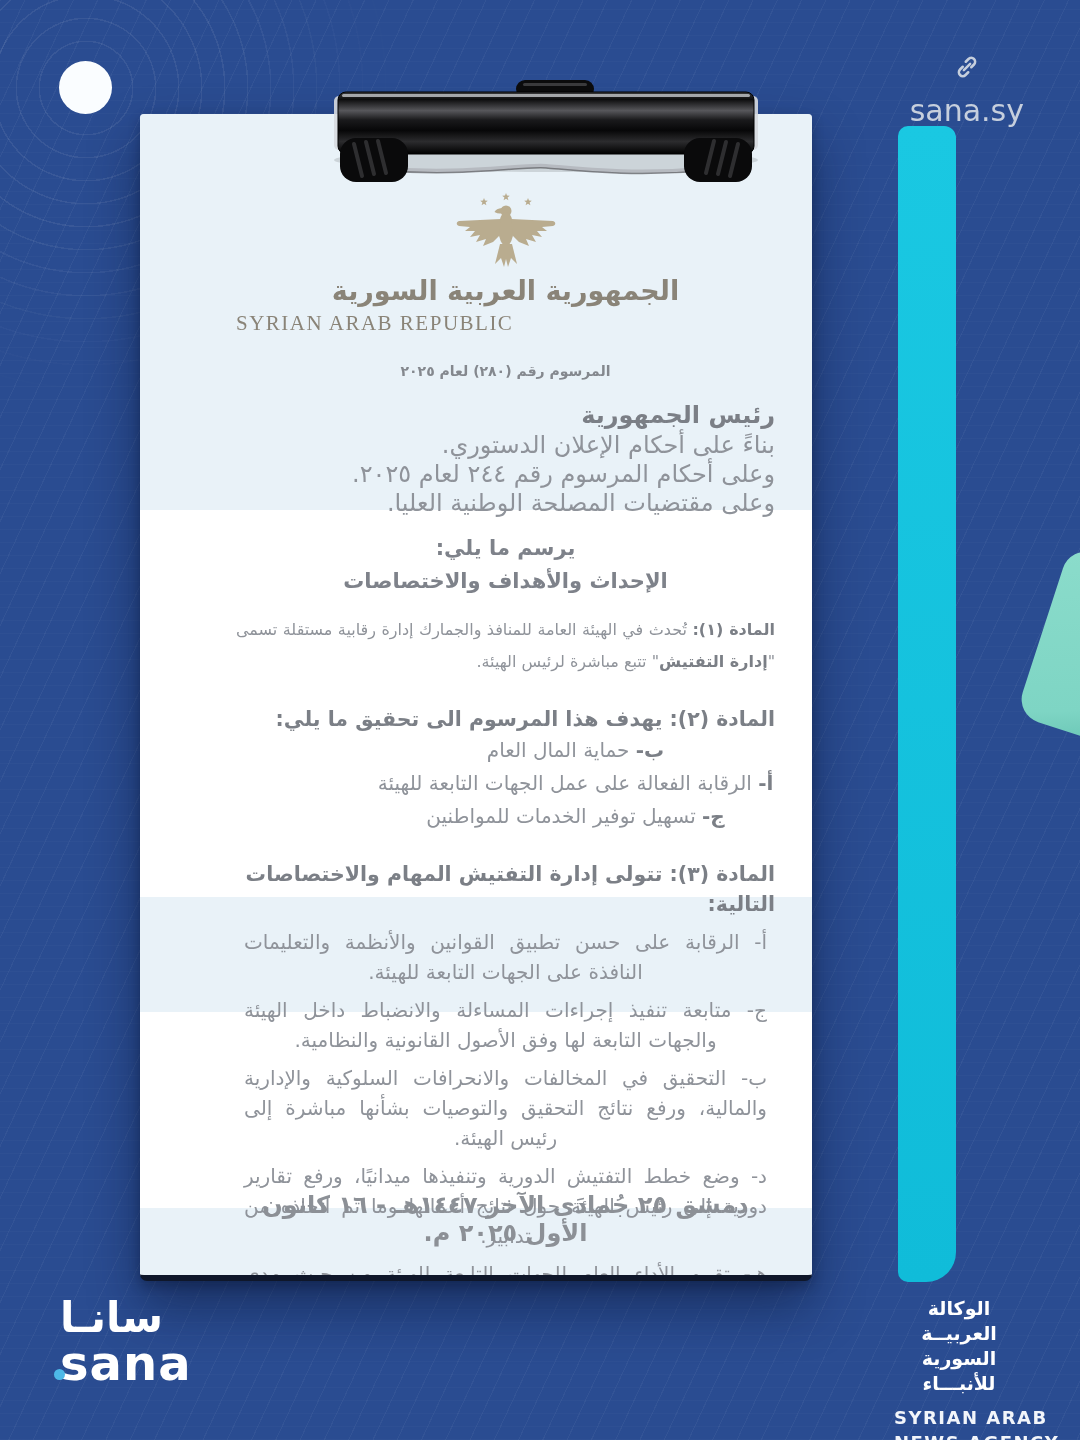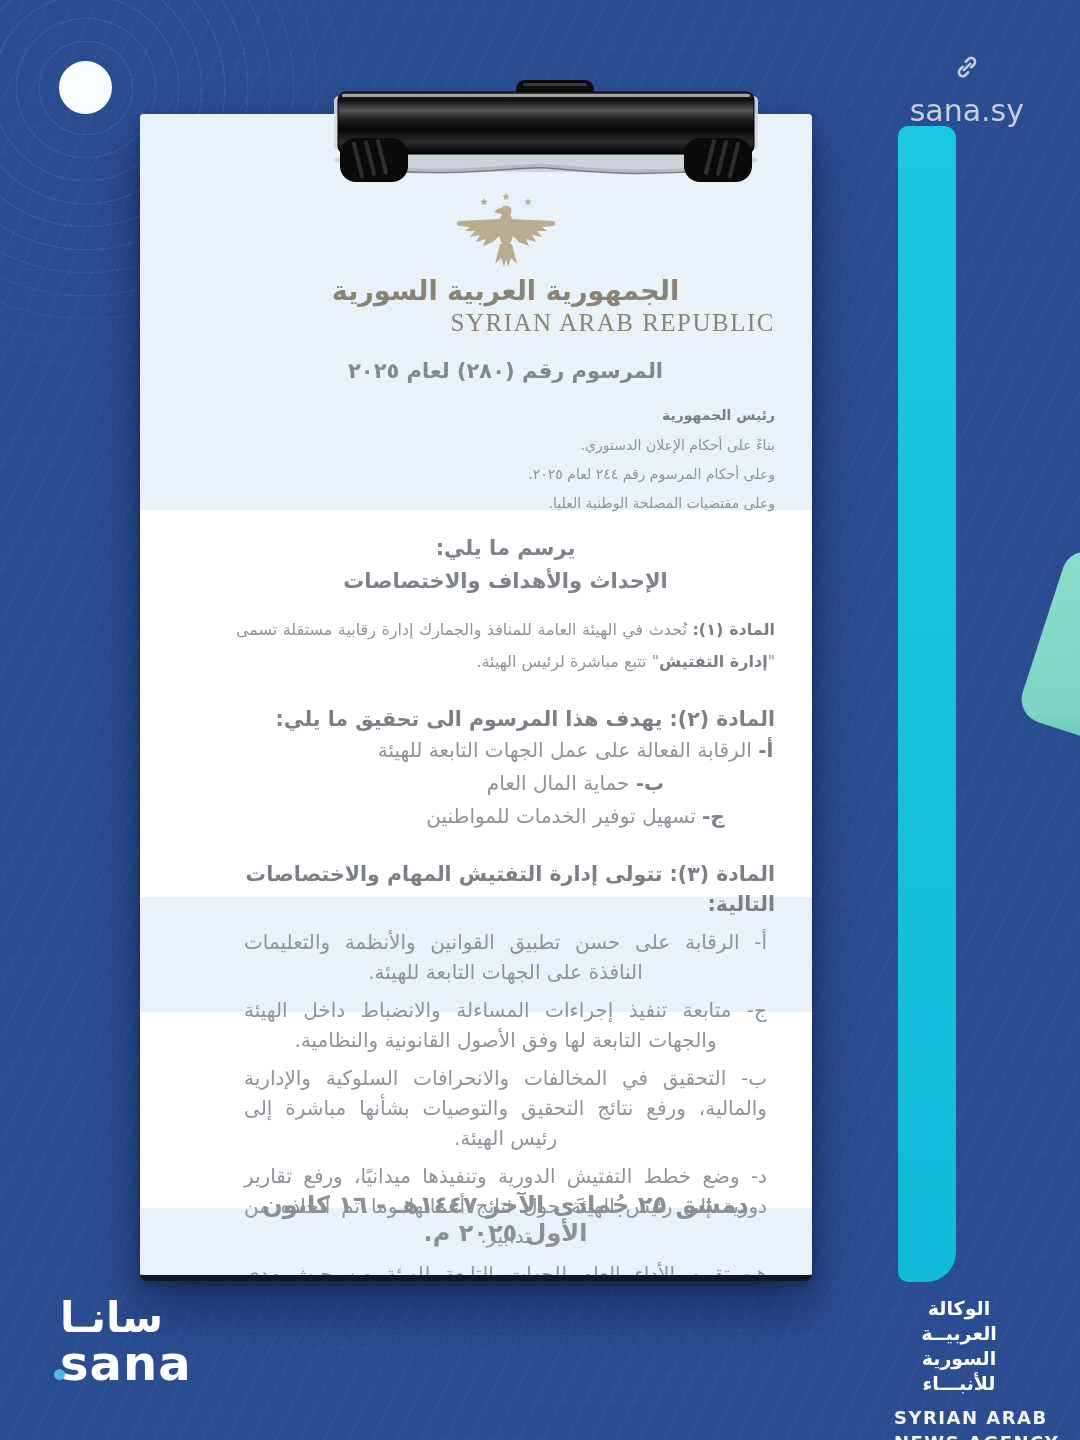--- a/index.html
+++ b/index.html
@@ -39,25 +39,25 @@
     box-shadow:0 26px 52px rgba(4,14,40,.45), 0 5px 12px rgba(4,14,40,.3);
     overflow:hidden;}
   .band{position:absolute;left:0;right:0;background:rgba(215,232,242,.55);}
   .band.b1{top:0;height:396px;}
   .band.b2{top:783px;height:115px;}
   .band.b3{top:1094px;height:71px;}
   .paper-content{position:absolute;left:96px;right:37px;top:0;bottom:0;}
   .emblem-wrap{margin-top:78px;text-align:center;}
   .ar-title{margin-top:2px;text-align:center;font-size:27px;line-height:34px;font-weight:bold;
     color:#8a8478;direction:rtl;}
-  .en-title{text-align:right;font-family:"Liberation Serif",serif;font-size:25px;line-height:30px;
+  .en-title{text-align:left;font-family:"Liberation Serif",serif;font-size:21px;line-height:30px;
     letter-spacing:1.5px;color:#8a8478;}
-  .decree-title{margin-top:18px;text-align:center;font-size:21px;line-height:30px;font-weight:bold;
+  .decree-title{margin-top:18px;text-align:center;font-size:14px;line-height:30px;font-weight:bold;
     color:#84888e;direction:rtl;}
-  .preamble{margin-top:14px;direction:rtl;text-align:right;color:#8f939a;font-size:14px;}
+  .preamble{margin-top:14px;direction:rtl;text-align:right;color:#8f939a;font-size:24px;}
   .preamble .head{font-weight:bold;color:#7b7f86;line-height:31px;}
   .multiline{white-space:pre-line;}
   .preamble .lines{line-height:29px;}
   .enact{margin-top:14px;direction:rtl;text-align:center;font-weight:bold;color:#7e828a;
     font-size:21px;line-height:33px;}
   .article{direction:rtl;color:#8f939a;font-size:16px;margin:0;}
   .a1{margin-top:16px;line-height:32px;text-align:justify;text-align-last:right;}
   .article b{color:#7b7f86;}
   .a-head{margin-top:26px;direction:rtl;text-align:right;font-weight:bold;color:#7b7f86;
     font-size:20.5px;line-height:30px;}
@@ -140,22 +140,22 @@
 
     <div class="enact">
       <div>يرسم ما يلي:</div>
       <div>الإحداث والأهداف والاختصاصات</div>
     </div>
 
     <p class="article a1"><b>المادة (١):</b> <span>تُحدث في الهيئة العامة للمنافذ والجمارك إدارة رقابية مستقلة تسمى "</span><b>إدارة التفتيش</b><span>" تتبع مباشرة لرئيس الهيئة.</span></p>
 
     <div class="a-head"><span>المادة (٢):</span> <span>يهدف هذا المرسوم الى تحقيق ما يلي:</span></div>
     <div class="a2-items">
+      <div><b>ب-</b> <span>حماية المال العام</span></div>
       <div><b>أ-</b> <span>الرقابة الفعالة على عمل الجهات التابعة للهيئة</span></div>
-      <div><b>ب-</b> <span>حماية المال العام</span></div>
       <div><b>ج-</b> <span>تسهيل توفير الخدمات للمواطنين</span></div>
     </div>
 
     <div class="a-head"><span>المادة (٣):</span> <span>تتولى إدارة التفتيش المهام والاختصاصات التالية:</span></div>
     <p class="a3-item"><span>أ-</span> <span>الرقابة على حسن تطبيق القوانين والأنظمة والتعليمات النافذة على الجهات التابعة للهيئة.</span></p>
     <p class="a3-item"><span>ج-</span> <span>متابعة تنفيذ إجراءات المساءلة والانضباط داخل الهيئة والجهات التابعة لها وفق الأصول القانونية والنظامية.</span></p>
     <p class="a3-item"><span>ب-</span> <span>التحقيق في المخالفات والانحرافات السلوكية والإدارية والمالية، ورفع نتائج التحقيق والتوصيات بشأنها مباشرة إلى رئيس الهيئة.</span></p>
     <p class="a3-item"><span>د-</span> <span>وضع خطط التفتيش الدورية وتنفيذها ميدانيًا، ورفع تقارير دورية إلى رئيس الهيئة حول نتائج أعمالها وما تم اتخاذه من تدابير.</span></p>
     <p class="a3-item"><span>هـ-</span> <span>تقييم الأداء العام للجهات التابعة للهيئة من حيث مدى التزامها بالتشريعات والتعليمات والأنظمة النافذة.</span></p>
 

